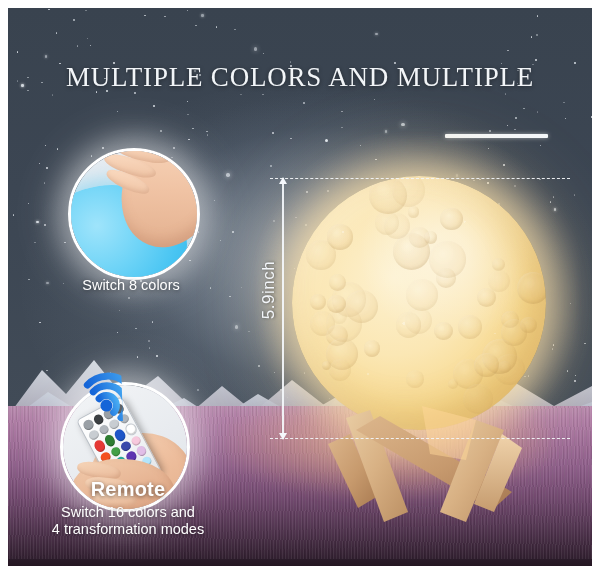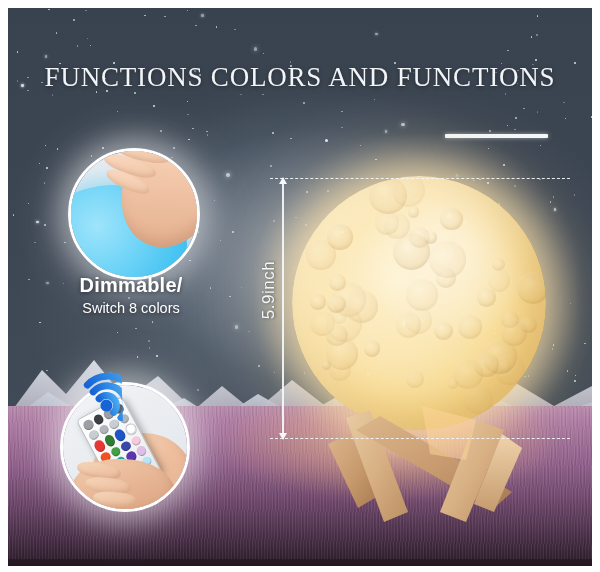--- a/index.html
+++ b/index.html
@@ -442,21 +442,21 @@
       <path d="M0,414 L40,384 L72,404 L104,378 L140,408 L176,390 L210,412
                L250,386 L292,410 L330,388 L372,412 L410,390 L452,414
                L492,392 L534,412 L584,394 L584,425 L0,425 Z" fill="url(#mg)" opacity="0.95"></path>
     </svg>
   </div>
 
   <div class="field"></div>
   <div class="field-glow"></div>
   <div class="bottom-strip"></div>
 
-  <div class="headline">FUNCTIONS COLORS AND FUNCTIONS</div>
+  <div class="headline">MULTIPLE COLORS AND MULTIPLE</div>
   <div class="dot-mark"></div>
   <div class="sub-rule"></div>
 
   <div class="moon-halo"></div>
   <div class="moon">
     <div class="craters" id="craters">
           <i style="left: 79.6521%; top: 70.2395%; width: 12.2306%; height: 12.2306%; opacity: 0.33;"></i>
           <i style="left: 11.8322%; top: 72.9149%; width: 3.4921%; height: 3.4921%; opacity: 0.62;"></i>
           <i style="left: 56.1003%; top: 57.3207%; width: 7.4057%; height: 7.4057%; opacity: 0.64;"></i>
           <i style="left: 63.4485%; top: 72.0338%; width: 11.9313%; height: 11.9313%; opacity: 0.49;"></i>
@@ -553,21 +553,20 @@
       <div class="fg" style="left:-22px;top:26px;width:58px;height:17px;
            transform:rotate(-8deg);"></div>
       <div class="fg" style="left:-26px;top:44px;width:54px;height:16px;
            transform:rotate(-4deg);"></div>
       <div class="fg" style="left:-18px;top:60px;width:46px;height:15px;
            transform:rotate(2deg);"></div>
     </div>
   </div>
 
   <div class="cap" id="cap1">
-    <div class="t">Dimmable/</div>
     <div class="s">Switch 8 colors</div>
   </div>
 
   <div class="circle c2">
     <div class="c2-inner"></div>
     <div class="palm"></div>
     <div class="remote">
       <div class="rgrid" id="remote-grid">
             <span style="background: rgb(154, 160, 166);"></span>
             <span style="background: rgb(60, 64, 67);"></span>
@@ -615,15 +614,20 @@
       </defs>
       <g transform="rotate(45 40 40)" fill="none" stroke="url(#wf)" stroke-linecap="round">
         <path d="M40,40 m-28,0 a28,28 0 0 1 56,0" stroke-width="7" transform="translate(0,-2)"></path>
         <path d="M40,40 m-19,0 a19,19 0 0 1 38,0" stroke-width="7" transform="translate(0,-1)"></path>
         <path d="M40,40 m-10,0 a10,10 0 0 1 20,0" stroke-width="7"></path>
       </g>
       <circle cx="40" cy="40" r="6" fill="#1565d8"></circle>
     </svg>
   </div>
 
+  <div class="cap" id="cap2">
+    <div class="t">Remote</div>
+    <div class="s">Switch 16 colors and</div>
+    <div class="s" style="margin-top:0;">4 transformation modes</div>
+  </div>
 
  </div>
 </div>
 
 </body></html>

